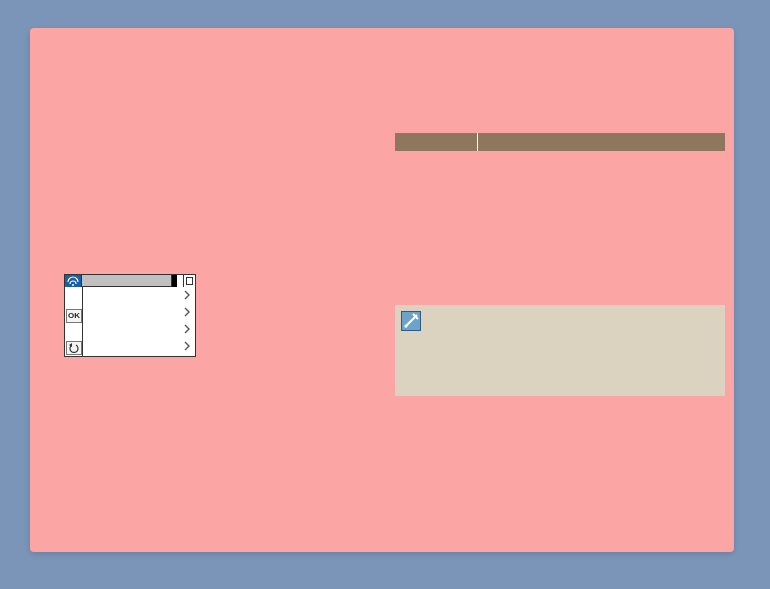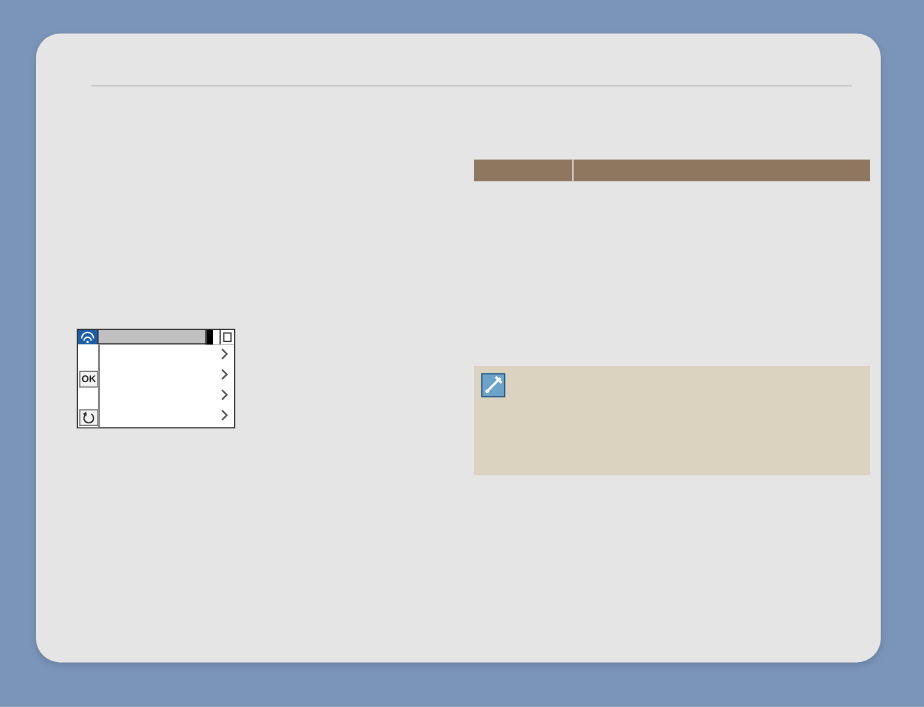--- a/index.html
+++ b/index.html
@@ -11,22 +11,22 @@
     font-size: 11px;
     color: #333;
     overflow: hidden;
   }
   .page {
     position: absolute;
     left: 30px;
     top: 28px;
     width: 704px;
     height: 524px;
-    background: #e5e5e5;
-    border-radius: 20px;
+    background: #fca5a5;
+    border-radius: 4px;
     box-shadow: 0 2px 6px rgba(0,0,0,0.15);
   }
   .hr {
     position: absolute;
     left: 46px;
     top: 43px;
     width: 634px;
     height: 0;
     border-top: 1px solid #bfbfbf;
   }

